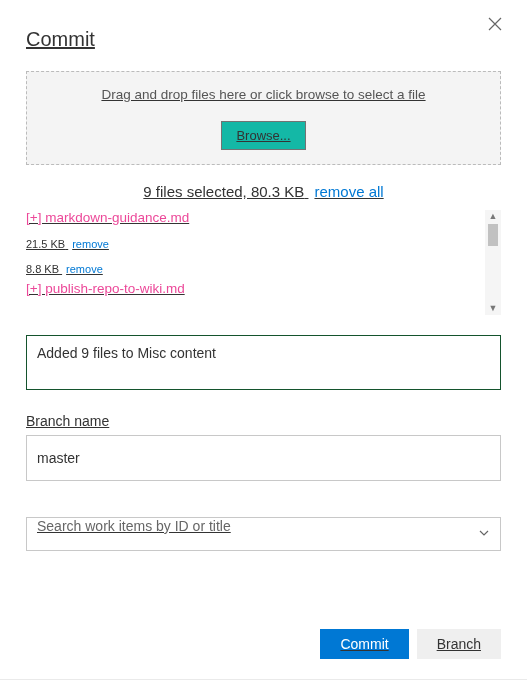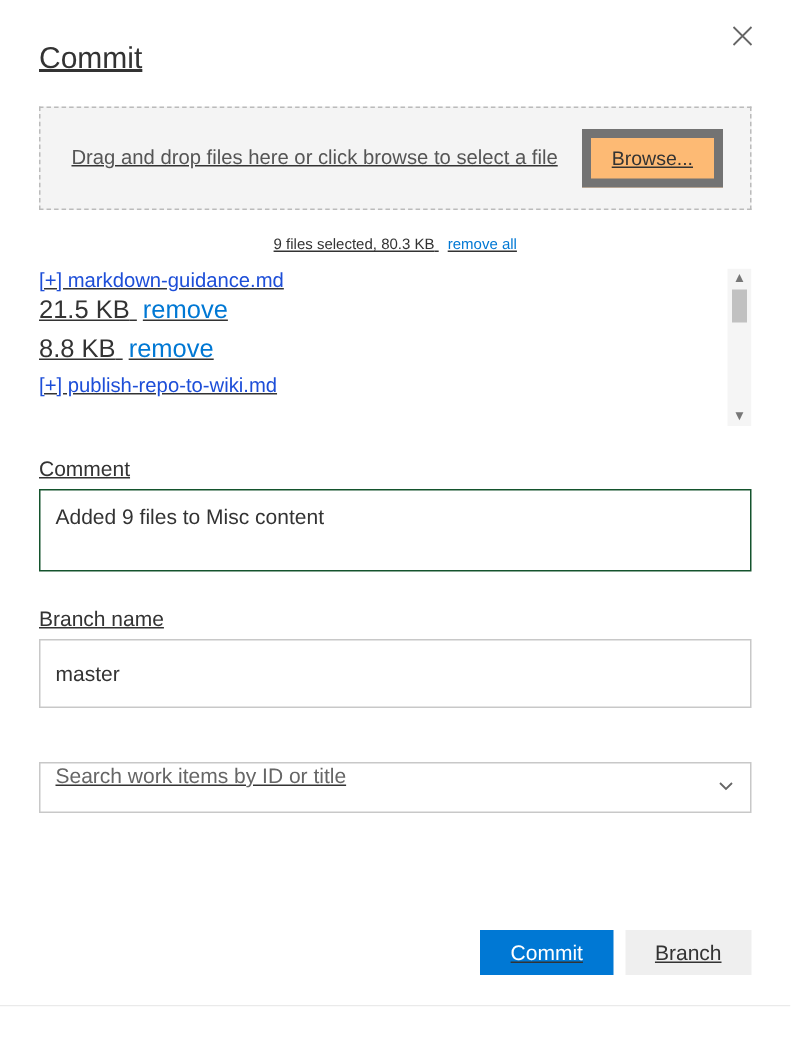--- a/index.html
+++ b/index.html
@@ -32,58 +32,59 @@
       cursor: pointer;
       color: #666;
     }
     .close-btn svg { width: 16px; height: 16px; }
     .dropzone {
       border: 1px dashed #bbb;
       background: #f4f4f4;
       padding: 14px 18px;
       display: flex;
       align-items: center;
-      justify-content: flex-end;
+      justify-content: space-between;
       gap: 16px;
+      flex-direction: column;
     }
     .dropzone-text {
       color: #555;
       font-size: 13.5px;
       line-height: 1.4;
     }
     .browse-btn {
-      background: #fdba74;
-      border: 6px solid #737373;
+      background: #14b8a6;
+      border: 1px solid #737373;
       padding: 6px 14px;
       font-size: 13px;
       color: #333;
       cursor: pointer;
       white-space: nowrap;
       font-family: inherit;
     }
     .selected-summary {
       text-align: center;
       padding: 18px 0 10px 0;
-      font-size: 10px;
+      font-size: 15px;
       color: #333;
     }
     .link {
       color: #0078d4;
       cursor: pointer;
     }
     .selected-summary .link { margin-left: 6px; }
     .file-list {
       position: relative;
       height: 105px;
       overflow: hidden;
       padding-right: 18px;
     }
     .file-item { margin-bottom: 6px; }
-    .file-name { font-size: 13.5px; color: #1d4ed8; }
-    .file-meta { font-size: 17px; color: #333; margin-top: 3px; }
+    .file-name { font-size: 13.5px; color: #ec4899; }
+    .file-meta { font-size: 11px; color: #333; margin-top: 13px; }
     .file-meta .link { margin-left: 4px; }
     .scrollbar-track {
       position: absolute;
       right: 0;
       top: 0;
       bottom: 0;
       width: 16px;
       background: #f5f5f5;
       display: flex;
       flex-direction: column;
@@ -218,21 +219,20 @@
     </div>
 
     <div class="scrollbar-track">
       <div class="scrollbar-arrow">▲</div>
       <div class="scrollbar-thumb"></div>
       <div class="scrollbar-arrow">▼</div>
     </div>
   </div>
 
   <div class="field-section">
-    <label class="field-label">Comment</label>
     <textarea class="textarea" style="">Added 9 files to Misc content</textarea>
   </div>
 
   <div class="field-section">
     <label class="field-label">Branch name</label>
     <input type="text" class="text-input" value="master" style="">
   </div>
 
   <div class="work-items-section">
     <div class="combo">

